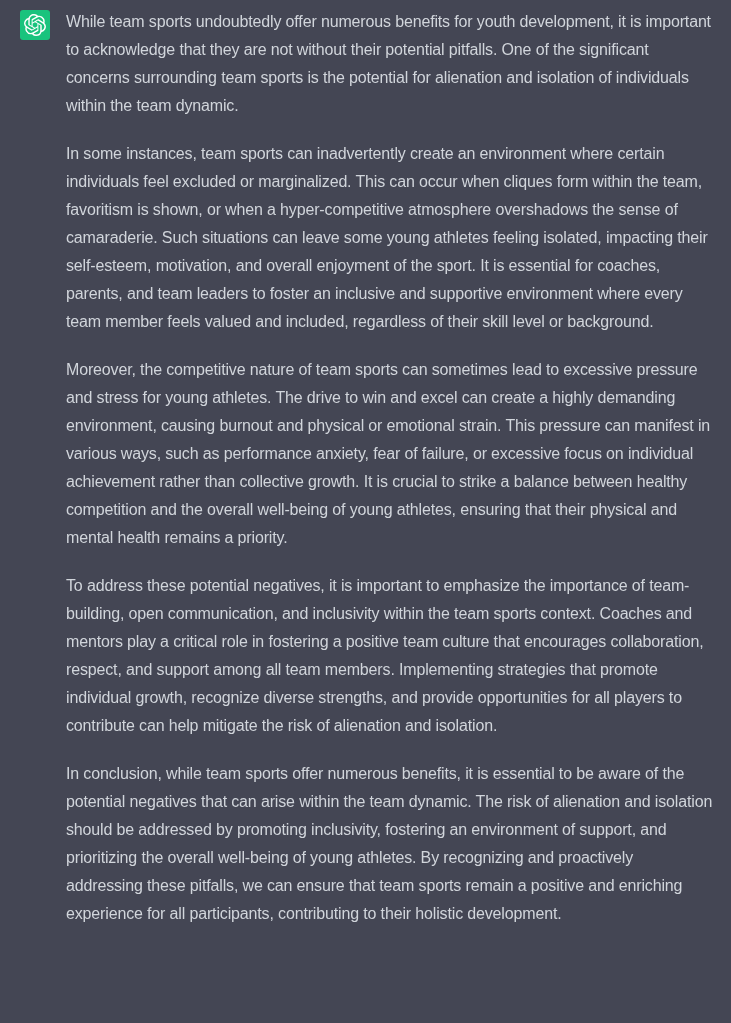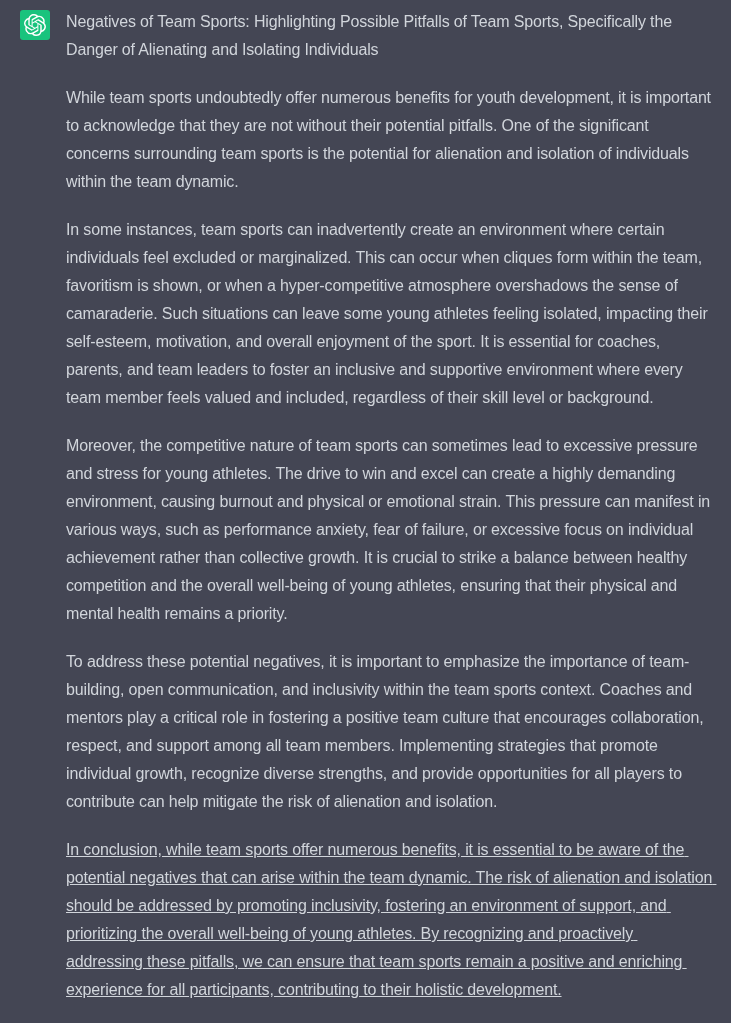--- a/index.html
+++ b/index.html
@@ -42,35 +42,33 @@
     line-height: 28px;
     letter-spacing: -0.15px;
     margin-top: -2px;
   }
   .content p {
     margin: 0 0 20px 0;
     white-space: pre-wrap;
   }
   .content p:last-child {
     margin-bottom: 12px;
-    text-decoration: underline;
   }
 </style>
 </head>
 <body>
 
 <div class="message-row">
   <div class="avatar">
     <span>
       <svg viewBox="0 0 24 24" fill="#ffffff" xmlns="http://www.w3.org/2000/svg">
         <path d="M22.2819 9.8211a5.9847 5.9847 0 0 0-.5157-4.9108 6.0462 6.0462 0 0 0-6.5098-2.9A6.0651 6.0651 0 0 0 4.9807 4.1818a5.9847 5.9847 0 0 0-3.9977 2.9 6.0462 6.0462 0 0 0 .7427 7.0966 5.98 5.98 0 0 0 .511 4.9107 6.051 6.051 0 0 0 6.5146 2.9001A5.9847 5.9847 0 0 0 13.2599 24a6.0557 6.0557 0 0 0 5.7718-4.2058 5.9894 5.9894 0 0 0 3.9977-2.9001 6.0557 6.0557 0 0 0-.7475-7.073zM13.2599 22.4306a4.4755 4.4755 0 0 1-2.8764-1.0408l.1419-.0804 4.7783-2.7582a.7948.7948 0 0 0 .3927-.6813v-6.7369l2.02 1.1686a.071.071 0 0 1 .038.052v5.5826a4.504 4.504 0 0 1-4.4945 4.4944zm-9.6607-4.1254a4.4708 4.4708 0 0 1-.5346-3.0137l.142.0852 4.783 2.7582a.7712.7712 0 0 0 .7806 0l5.8428-3.3685v2.3324a.0804.0804 0 0 1-.0332.0615L9.74 19.9502a4.4992 4.4992 0 0 1-6.1408-1.645zM2.3408 7.8956a4.485 4.485 0 0 1 2.3655-1.9728V11.6a.7664.7664 0 0 0 .3879.6765l5.8144 3.3543-2.0201 1.1685a.0757.0757 0 0 1-.071 0l-4.8303-2.7865A4.504 4.504 0 0 1 2.3408 7.8956zm16.5963 3.8558L13.1038 8.364 15.1192 7.2a.0757.0757 0 0 1 .071 0l4.8303 2.7913a4.4944 4.4944 0 0 1-.6765 8.1042v-5.6772a.79.79 0 0 0-.407-.667zm2.0107-3.0231l-.142-.0852-4.7735-2.7818a.7759.7759 0 0 0-.7854 0L9.409 9.2297V6.8974a.0662.0662 0 0 1 .0284-.0615l4.8303-2.7866a4.4992 4.4992 0 0 1 6.6802 4.66zM8.3065 12.863l-2.02-1.1638a.0804.0804 0 0 1-.038-.0567V6.0742a4.4992 4.4992 0 0 1 7.3757-3.4537l-.142.0805L8.704 5.459a.7948.7948 0 0 0-.3927.6813zm1.0976-2.3654l2.602-1.4998 2.6069 1.4998v2.9994l-2.5974 1.4997-2.6067-1.4997z"></path>
       </svg>
     </span>
   </div>
   <div class="content">
-    <p>Negatives of Team Sports: Highlighting Possible Pitfalls of Team Sports, Specifically the Danger of Alienating and Isolating Individuals</p>
     <p>While team sports undoubtedly offer numerous benefits for youth development, it is important to acknowledge that they are not without their potential pitfalls. One of the significant concerns surrounding team sports is the potential for alienation and isolation of individuals within the team dynamic.</p>
     <p>In some instances, team sports can inadvertently create an environment where certain individuals feel excluded or marginalized. This can occur when cliques form within the team, favoritism is shown, or when a hyper-competitive atmosphere overshadows the sense of camaraderie. Such situations can leave some young athletes feeling isolated, impacting their self-esteem, motivation, and overall enjoyment of the sport. It is essential for coaches, parents, and team leaders to foster an inclusive and supportive environment where every team member feels valued and included, regardless of their skill level or background.</p>
     <p>Moreover, the competitive nature of team sports can sometimes lead to excessive pressure and stress for young athletes. The drive to win and excel can create a highly demanding environment, causing burnout and physical or emotional strain. This pressure can manifest in various ways, such as performance anxiety, fear of failure, or excessive focus on individual achievement rather than collective growth. It is crucial to strike a balance between healthy competition and the overall well-being of young athletes, ensuring that their physical and mental health remains a priority.</p>
     <p>To address these potential negatives, it is important to emphasize the importance of team-building, open communication, and inclusivity within the team sports context. Coaches and mentors play a critical role in fostering a positive team culture that encourages collaboration, respect, and support among all team members. Implementing strategies that promote individual growth, recognize diverse strengths, and provide opportunities for all players to contribute can help mitigate the risk of alienation and isolation.</p>
     <p>In conclusion, while team sports offer numerous benefits, it is essential to be aware of the potential negatives that can arise within the team dynamic. The risk of alienation and isolation should be addressed by promoting inclusivity, fostering an environment of support, and prioritizing the overall well-being of young athletes. By recognizing and proactively addressing these pitfalls, we can ensure that team sports remain a positive and enriching experience for all participants, contributing to their holistic development.</p>
   </div>
 </div>
 
 </body></html>

